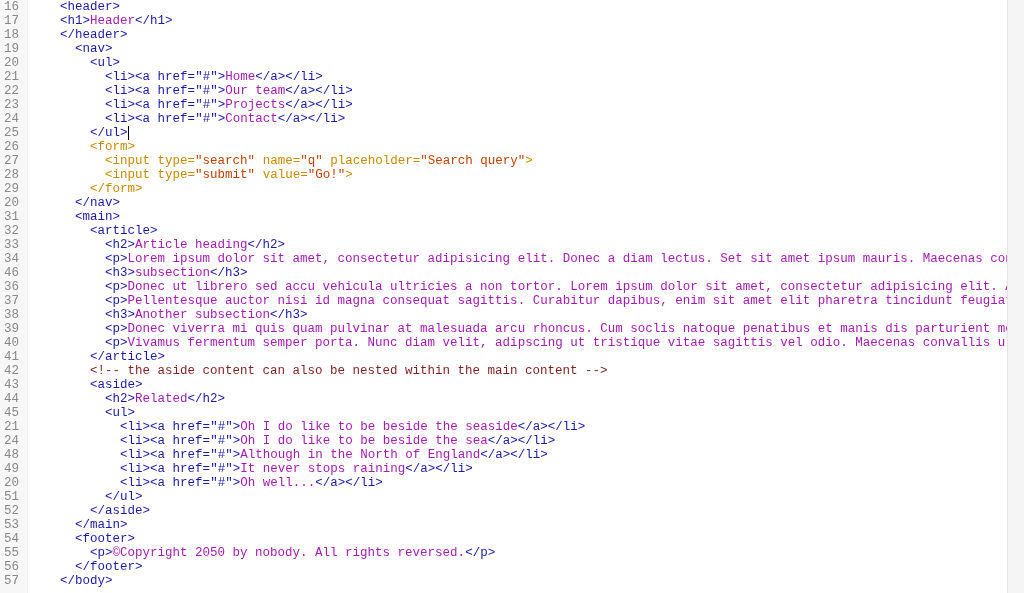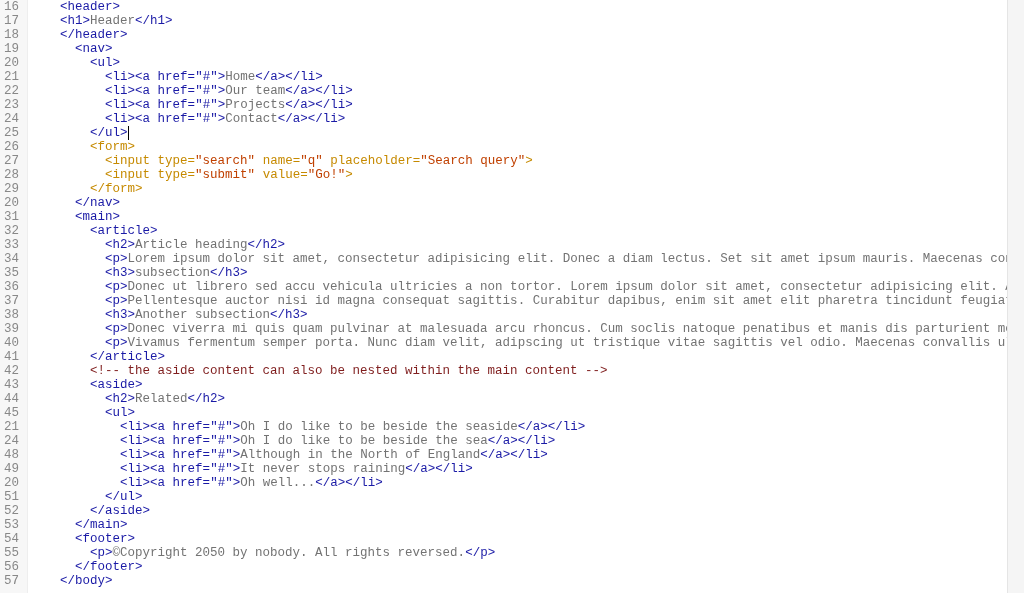--- a/index.html
+++ b/index.html
@@ -4,21 +4,21 @@
 <style>
   html,body{margin:0;padding:0;background:#fff;font-family:Consolas,"Courier New",monospace;font-size:12.5px;line-height:14px;color:#000}
   .editor{display:flex;width:1024px;height:593px;overflow:hidden;position:relative}
   .gutter{background:#f7f7f7;color:#888;text-align:right;padding:0 8px 8px 4px;user-select:none;border-right:1px solid #eee;flex:0 0 auto}
   .gutter div{height:14px}
   .code{flex:1 1 auto;white-space:pre;overflow:hidden;padding-left:2px}
   .line{height:14px}
   .t-tag{color:#1a1aa6}     
   .t-attr{color:#1a1aa6}    
   .t-val{color:#1a1aa6}     
-  .t-text{color:#737373}
+  .t-text{color:#a21caf}
   .t-comment{color:#7f1d1d}
   .hl .t-tag,.hl .t-attr{color:#c68a00}
   .hl .t-val{color:#c04000}
   .caret{display:inline-block;width:0;border-left:1px solid #000;height:14px;vertical-align:top}
   .scrollbar{position:absolute;right:0;top:0;width:16px;height:100%;background:#f5f5f5;border-left:1px solid #e5e5e5}
 </style>
 </head>
 <body>
 
 <div class="editor">
@@ -35,21 +35,21 @@
       <div>25</div>
       <div>26</div>
       <div>27</div>
       <div>28</div>
       <div>29</div>
       <div>20</div>
       <div>31</div>
       <div>32</div>
       <div>33</div>
       <div>34</div>
-      <div>35</div>
+      <div>46</div>
       <div>36</div>
       <div>37</div>
       <div>38</div>
       <div>39</div>
       <div>40</div>
       <div>41</div>
       <div>42</div>
       <div>43</div>
       <div>44</div>
       <div>45</div>

